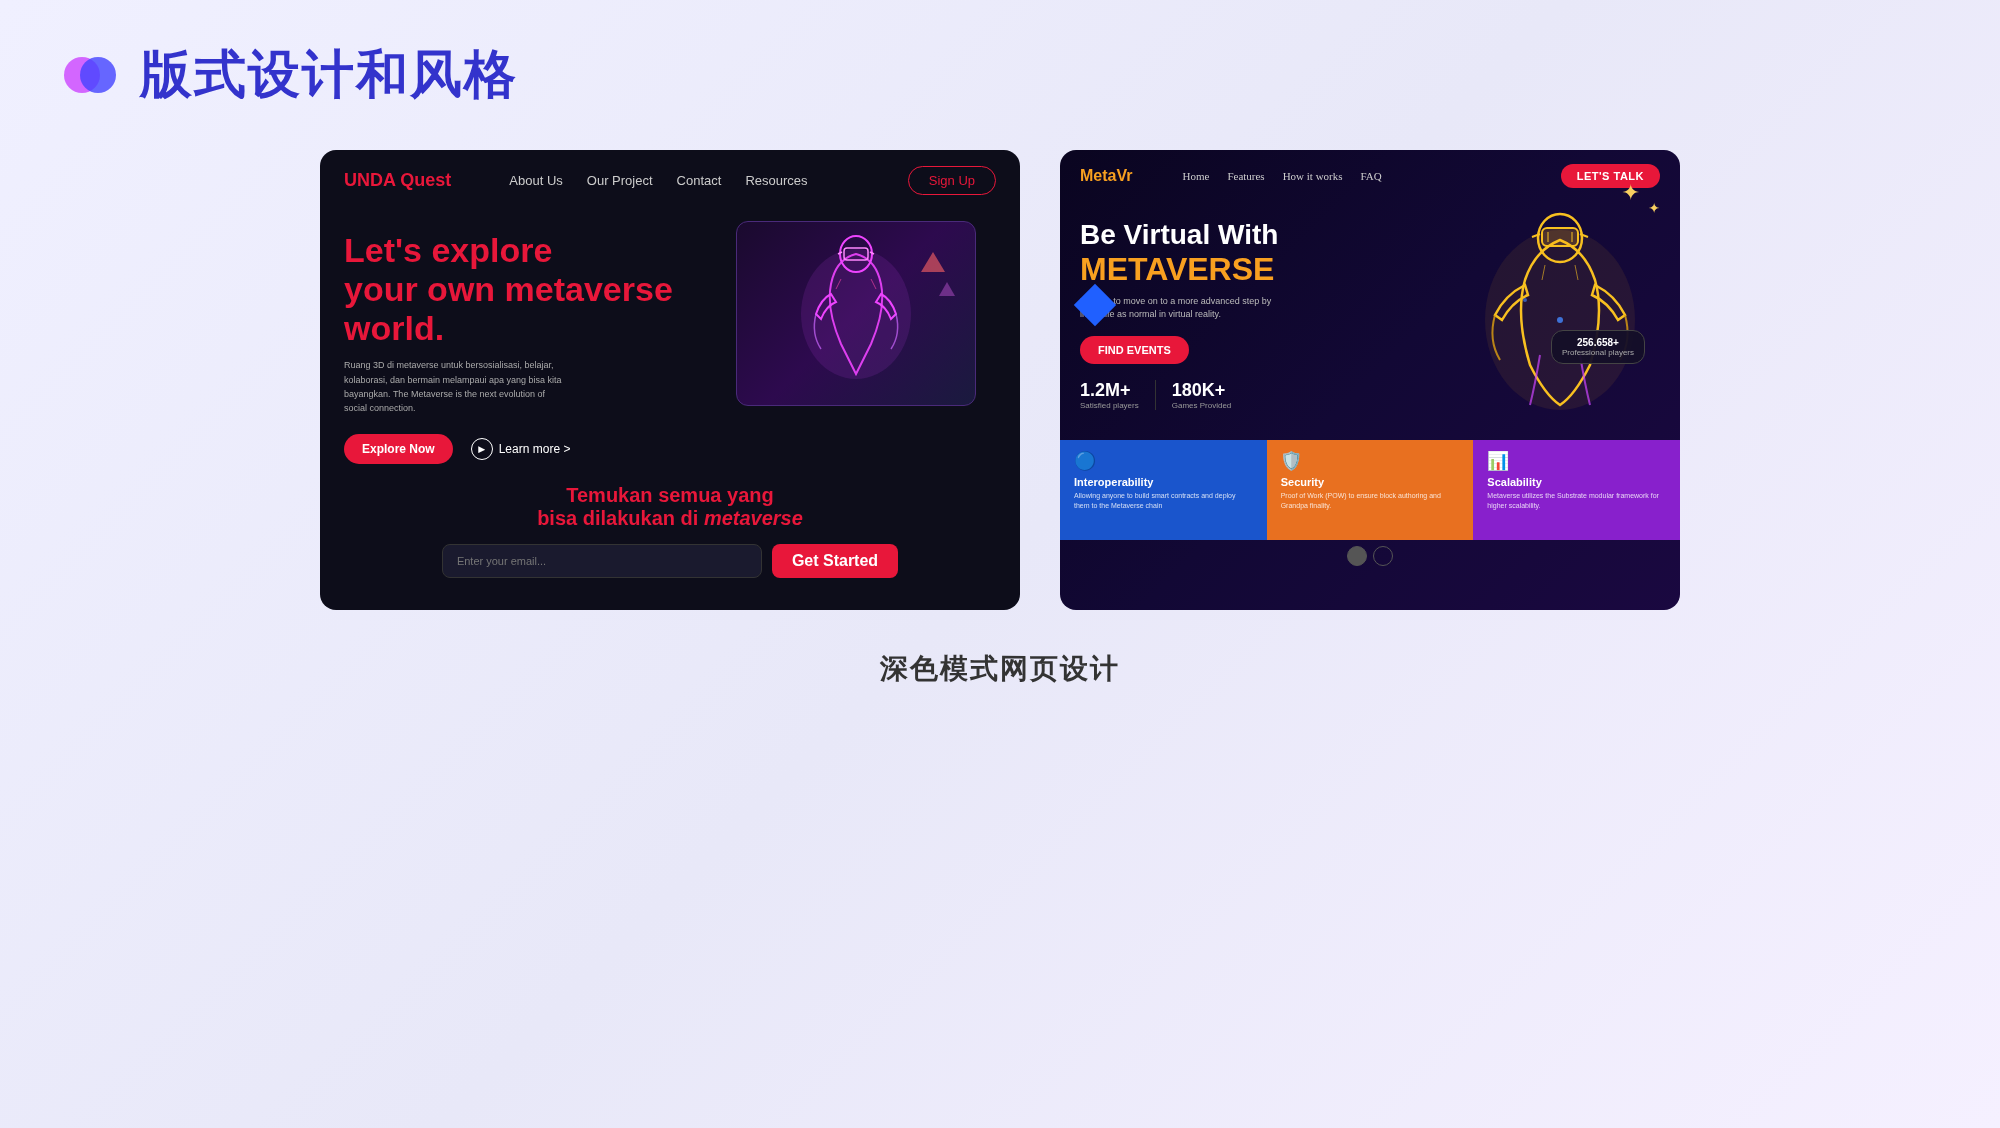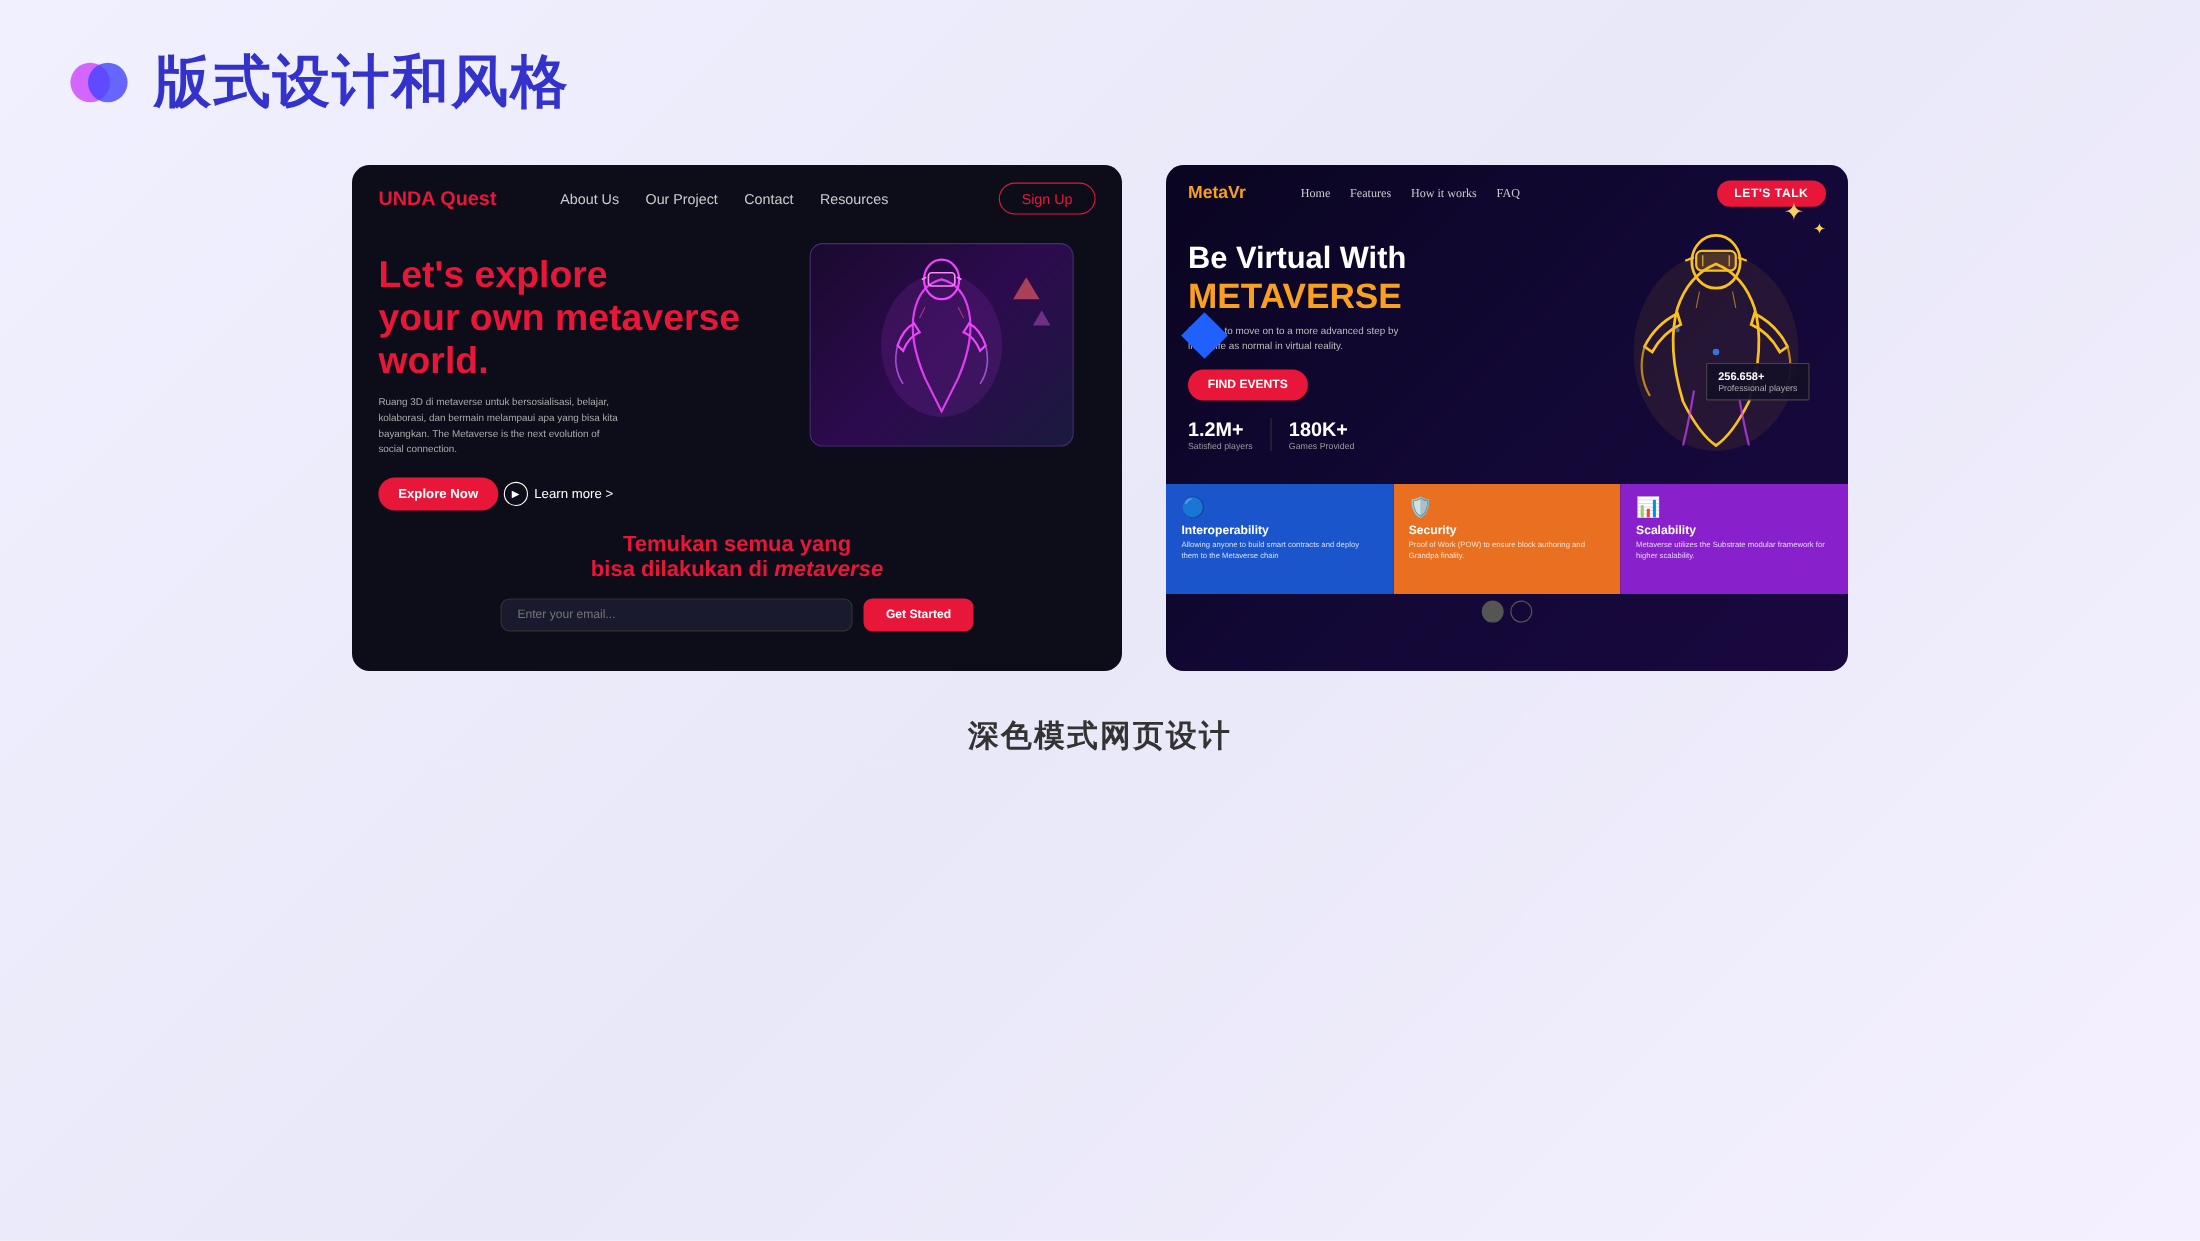--- a/index.html
+++ b/index.html
@@ -106,21 +106,21 @@
     }
     .left-hero-sub {
       font-size: 9px;
       color: #aaa;
       line-height: 1.6;
       margin-top: 10px;
       max-width: 220px;
     }
     .left-hero-buttons {
       display: flex;
-      gap: 5px;
+      gap: 18px;
       margin-top: 18px;
       align-items: center;
     }
     .btn-explore {
       background: #e8173a;
       color: #fff;
       border: none;
       border-radius: 20px;
       padding: 8px 18px;
       font-size: 12px;
@@ -202,21 +202,21 @@
       color: #fff;
       font-size: 11px;
       max-width: 320px;
     }
     .left-submit {
       background: #e8173a;
       color: #fff;
       border: none;
       border-radius: 8px;
       padding: 8px 20px;
-      font-size: 11px;
+      font-size: 16px;
       font-weight: 600;
       cursor: pointer;
       white-space: nowrap;
     }
 
     
     .tri1 {
       position: absolute;
       top: 30px;
       right: 30px;
@@ -390,25 +390,26 @@
       transform: rotate(45deg);
     }
 
     
     .badge-256 {
       position: absolute;
       top: 120px;
       right: 15px;
       background: rgba(20,15,40,0.95);
       border: 1px solid #444;
-      border-radius: 1px;
+      border-radius: 12px;
       padding: 6px 10px;
       font-size: 10px;
       color: #fff;
       font-weight: 700;
+      text-align: center;
     }
     .badge-256 .badge-sub {
       font-size: 8px;
       color: #aaa;
       font-weight: 400;
     }
 
     
     .right-cards {
       display: flex;

